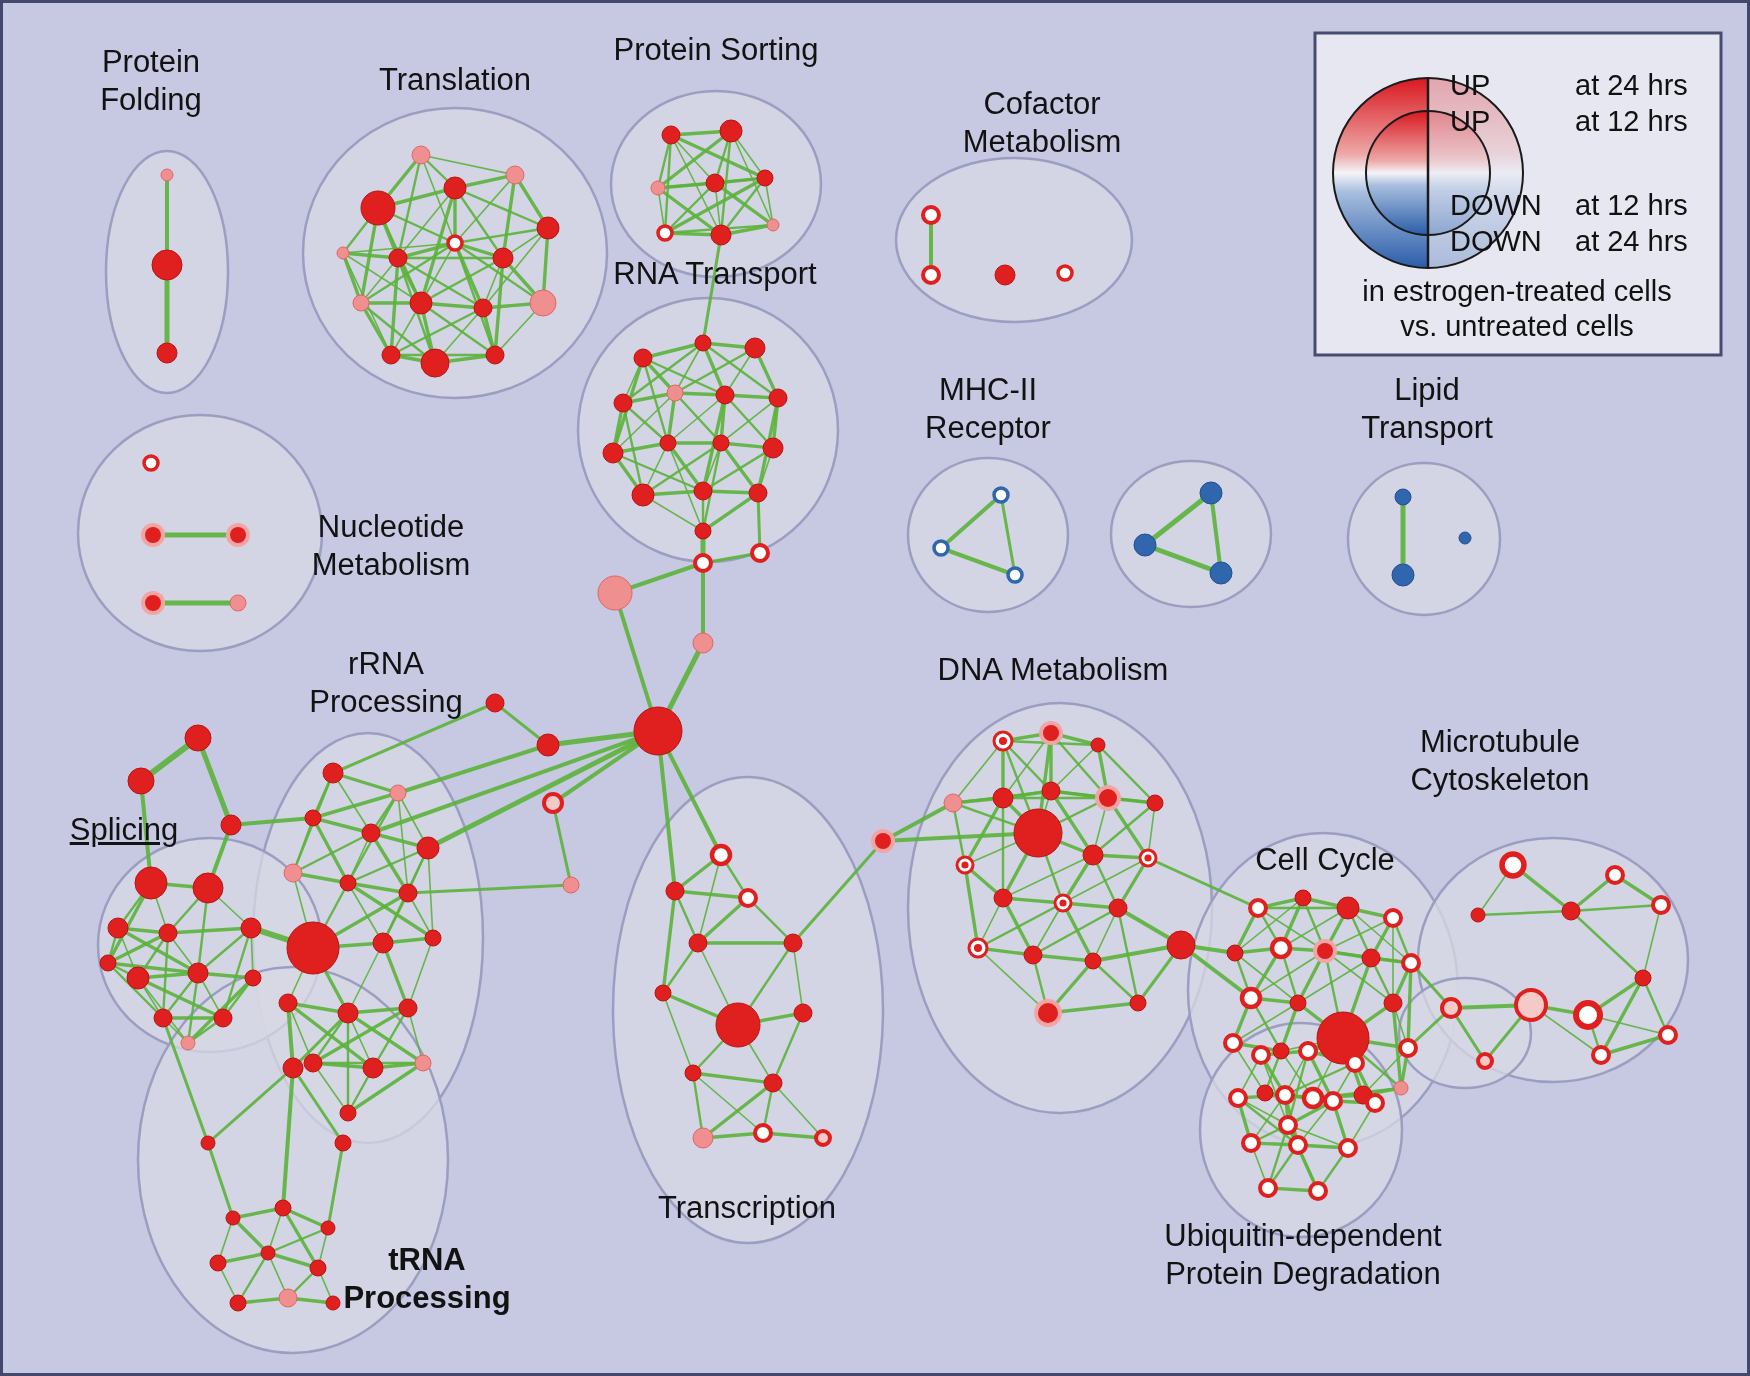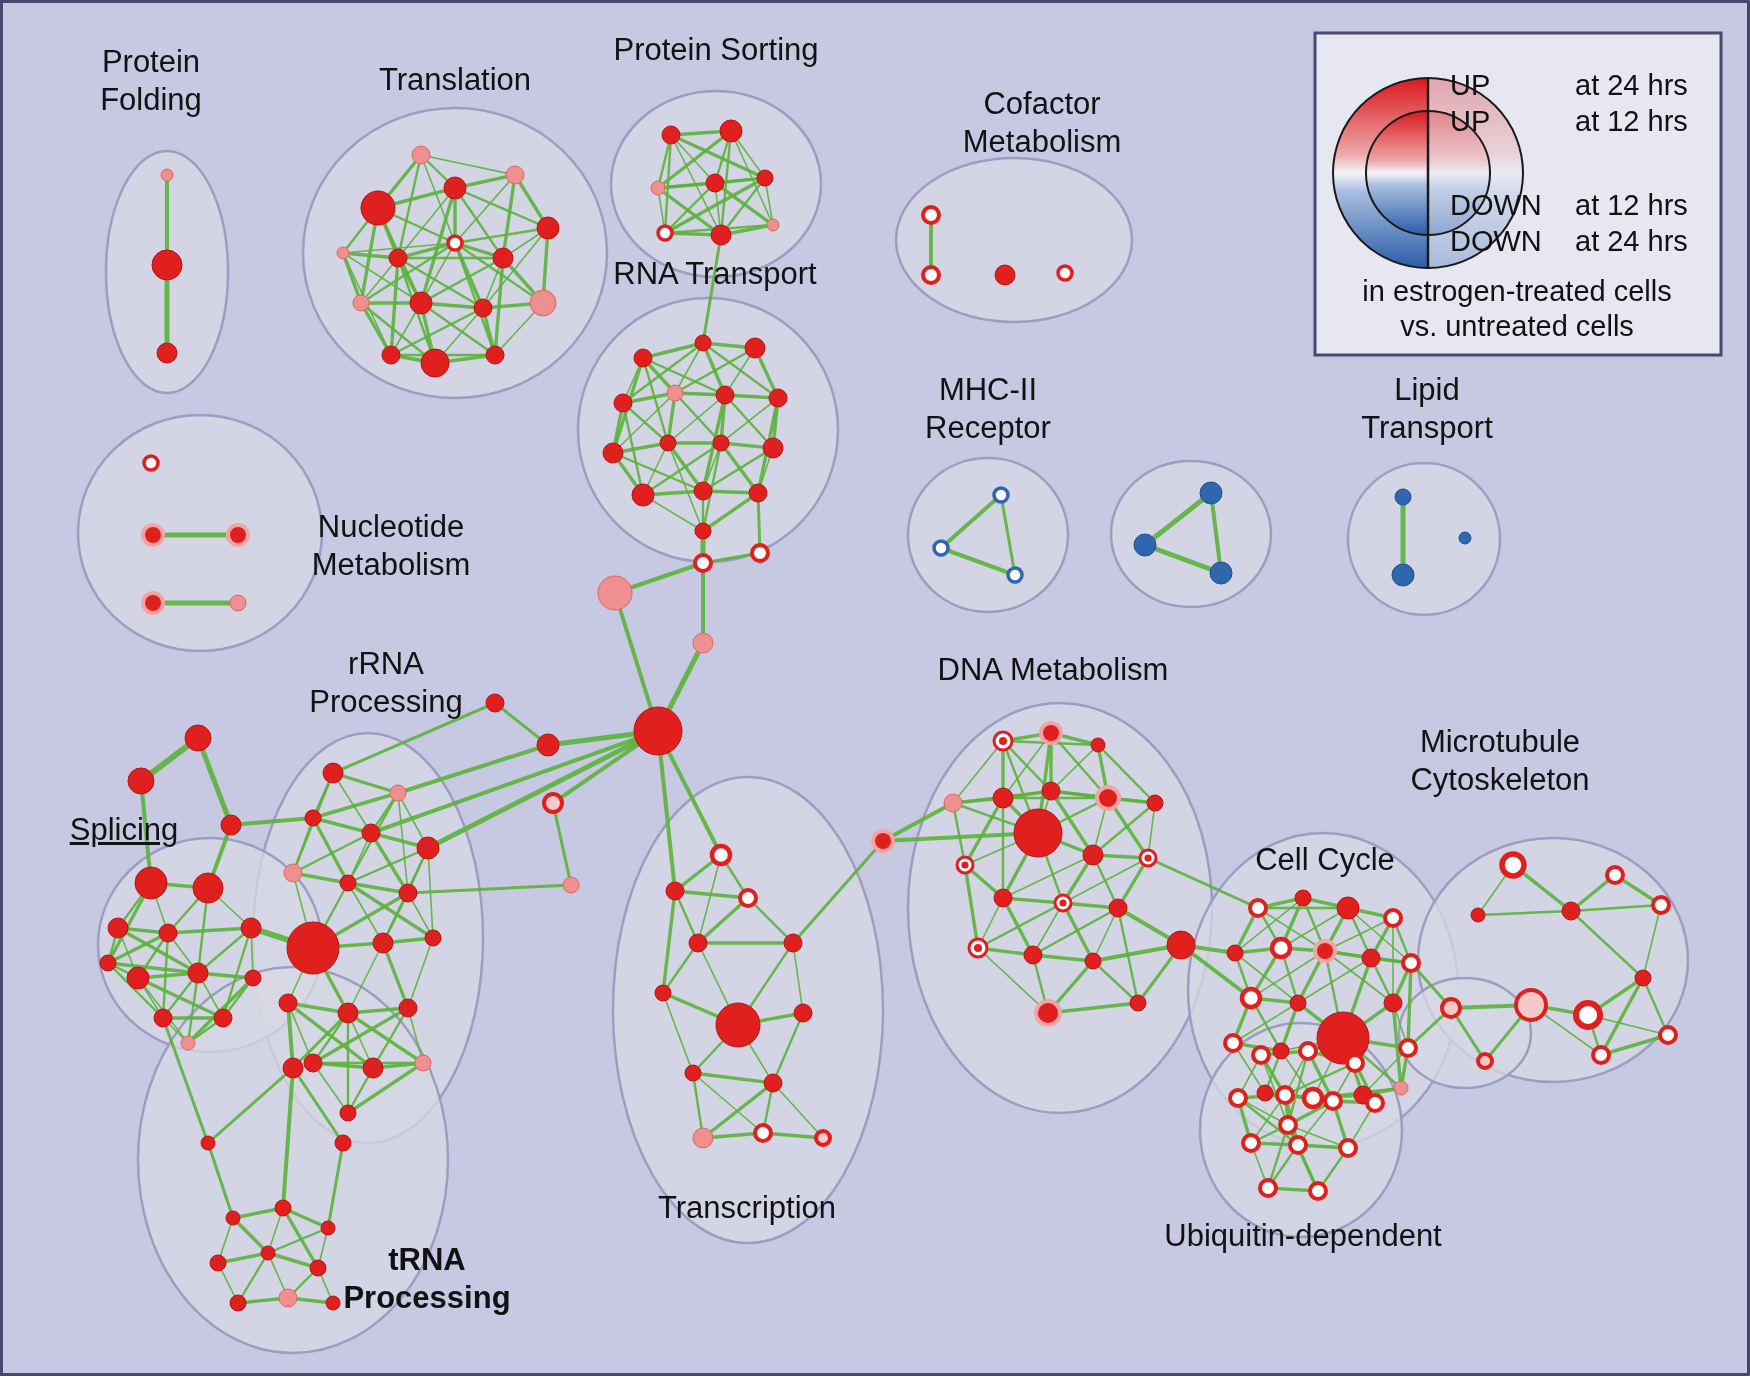--- a/index.html
+++ b/index.html
@@ -1250,15 +1250,16 @@
       </div>
       <div class="clabel" style="left: 1322px; top: 838px;">
         <div>Cell Cycle</div>
       </div>
       <div class="clabel" style="left: 1488px; top: 720px; margin-left: 9px;">
         <div>Microtubule</div>
         <div>Cytoskeleton</div>
       </div>
       <div class="clabel" style="left: 1300px; top: 1214px;">
         <div>Ubiquitin-dependent</div>
+        <div>Protein Degradation</div>
       </div>
     </div>
 </div>
 
 </body></html>

